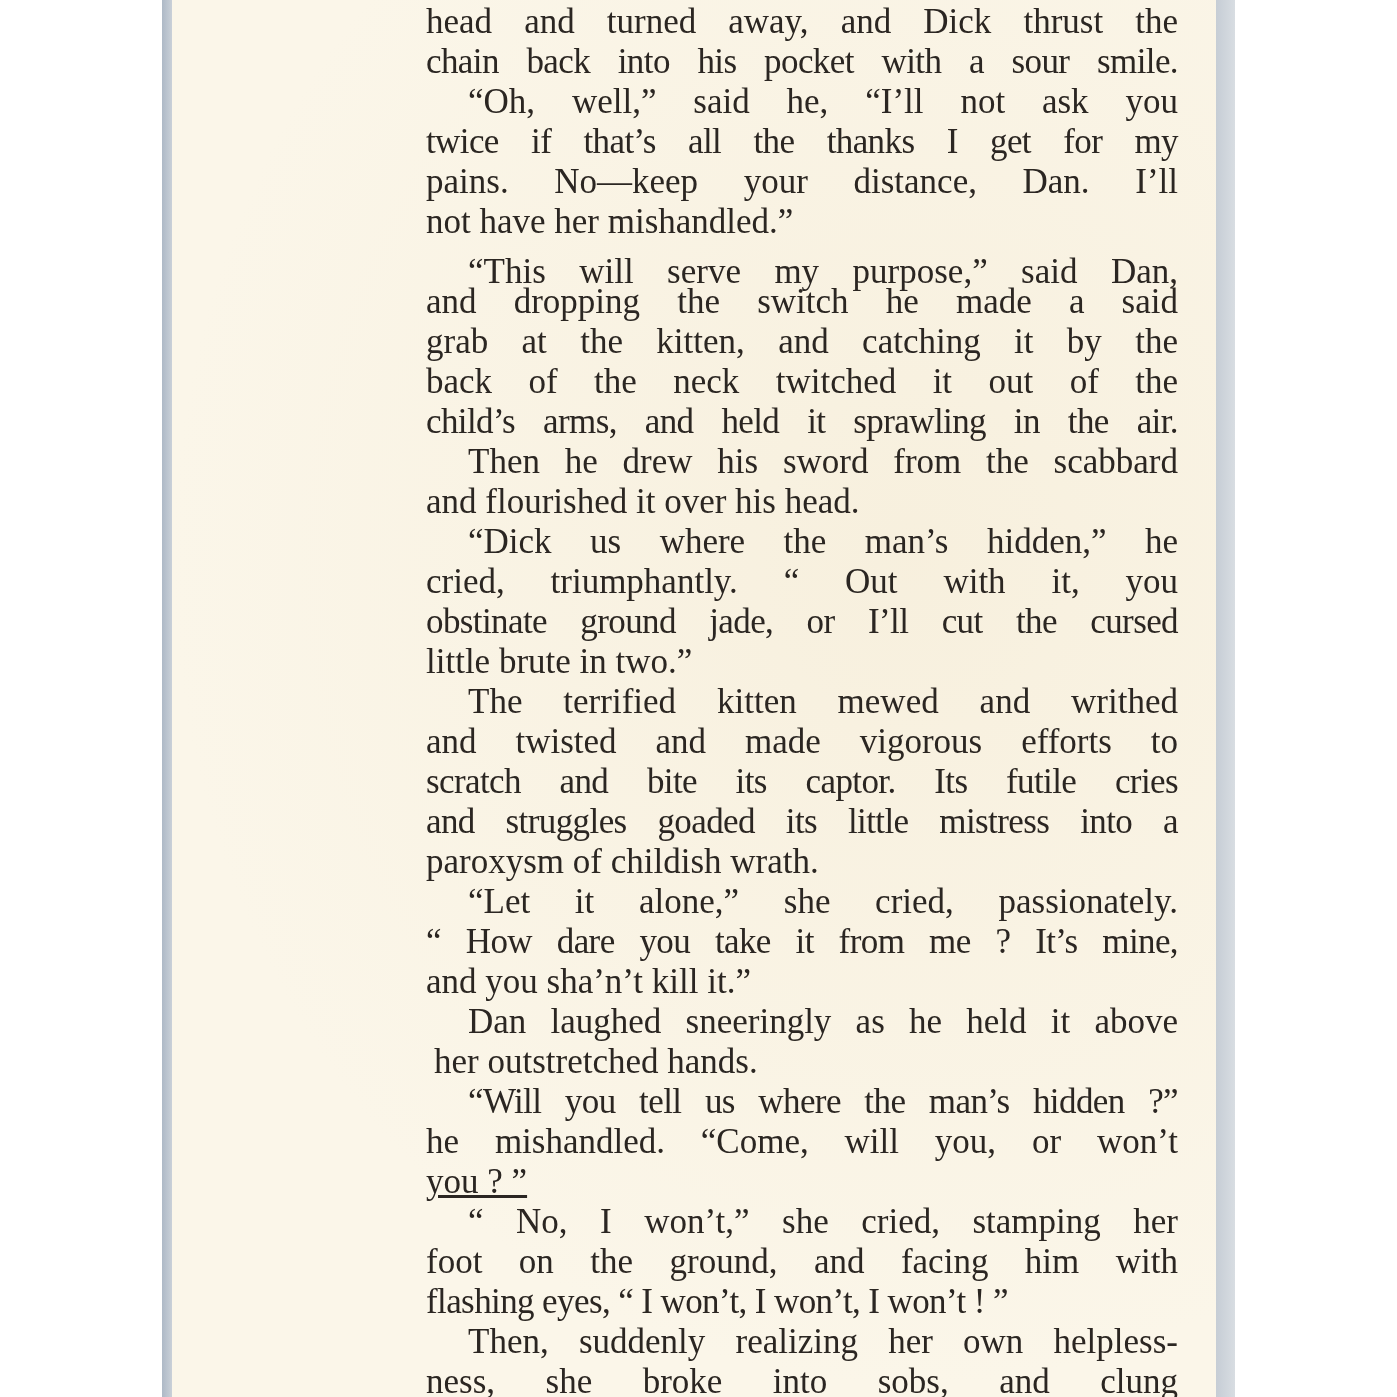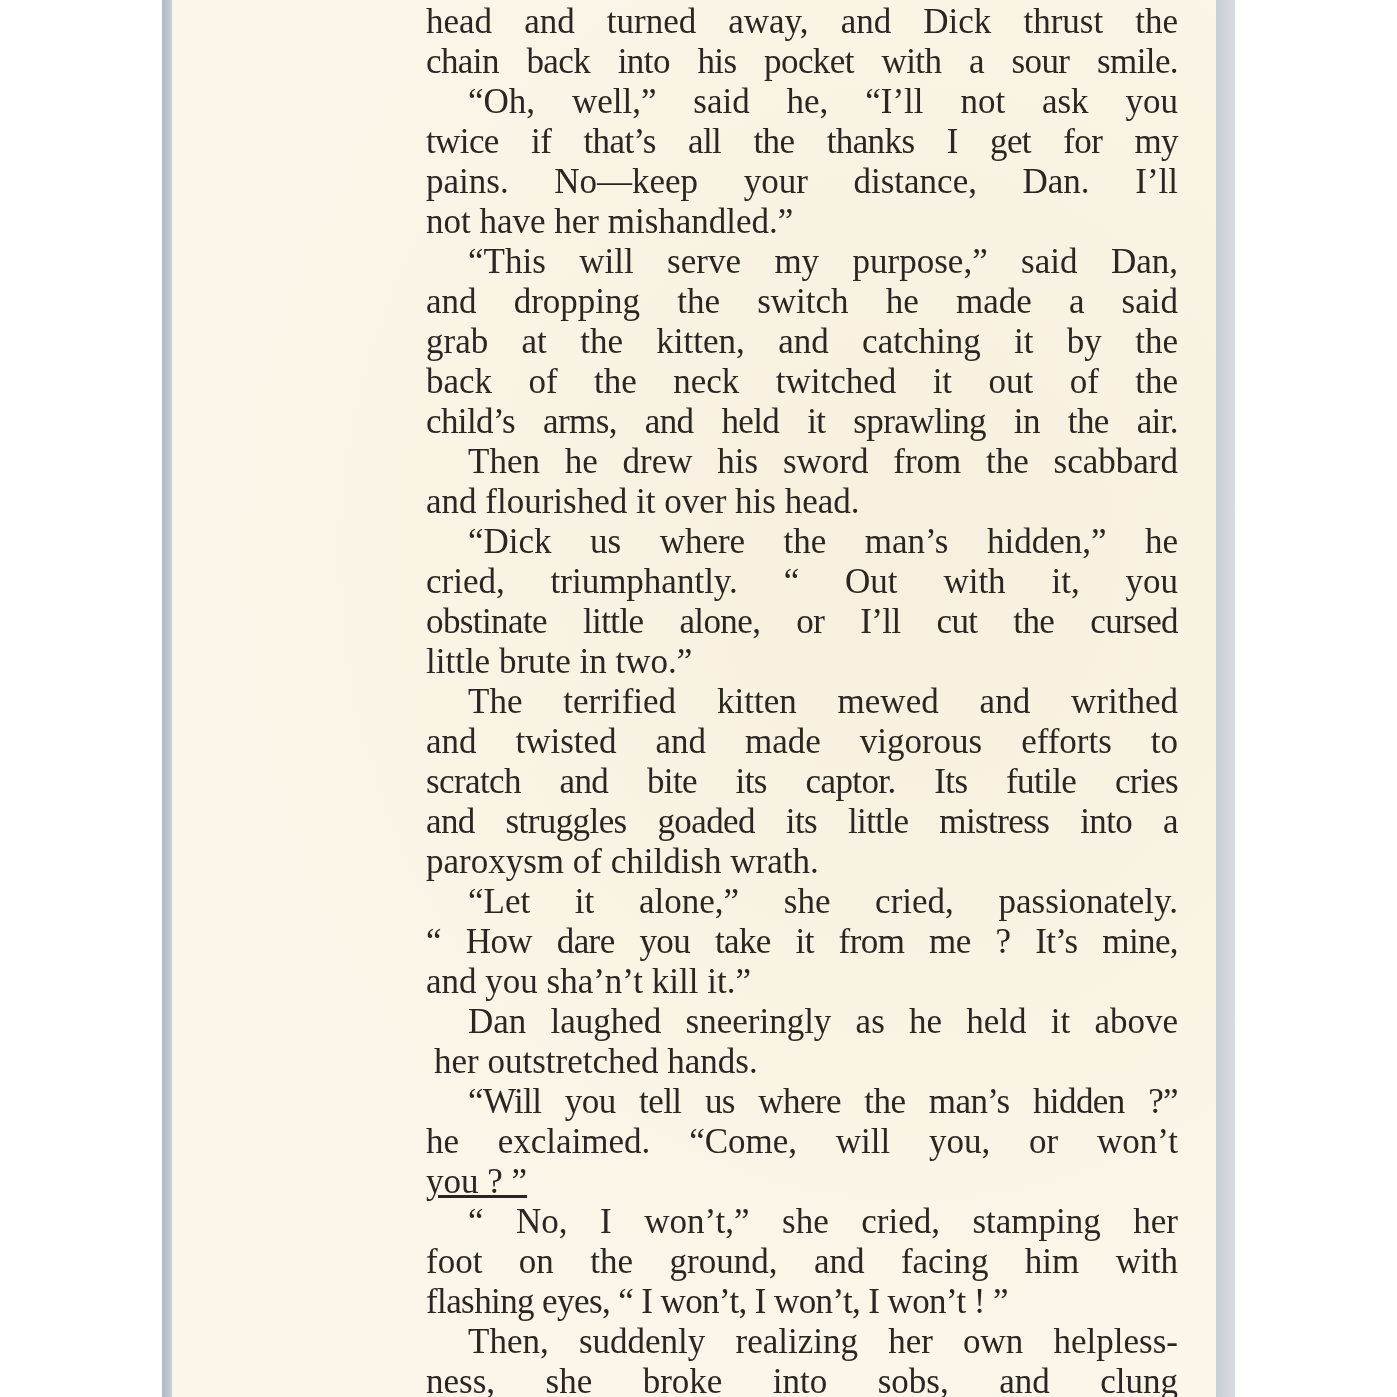--- a/index.html
+++ b/index.html
@@ -43,42 +43,42 @@
 <div class="edge-right"></div>
 
 <div class="col col-left" id="col-left"></div>
 <div class="col col-right" id="col-right">
     <div class="line" style="top: 2px;">head and turned away, and Dick thrust the</div>
     <div class="line condensed" style="top: 42px;">chain back into his pocket with a sour smile.</div>
     <div class="line indent" style="top: 82px;">“Oh, well,” said he, “I’ll not ask you</div>
     <div class="line condensed" style="top: 122px;">twice if that’s all the thanks I get for my</div>
     <div class="line" style="top: 162px;">pains.  No—keep your distance, Dan.  I’ll</div>
     <div class="line last" style="top: 202px;">not have her mishandled.”</div>
-    <div class="line indent" style="top: 242px;">“This will serve my purpose,” said Dan,</div>
+    <div class="line indent" style="top: 252px;">“This will serve my purpose,” said Dan,</div>
     <div class="line" style="top: 282px;">and dropping the switch he made a said</div>
     <div class="line" style="top: 322px;">grab at the kitten, and catching it by the</div>
     <div class="line" style="top: 362px;">back of the neck twitched it out of the</div>
     <div class="line condensed" style="top: 402px;">child’s arms, and held it sprawling in the air.</div>
     <div class="line indent" style="top: 442px;">Then he drew his sword from the scabbard</div>
     <div class="line last" style="top: 482px;">and flourished it over his head.</div>
     <div class="line indent" style="top: 522px;">“Dick us where the man’s hidden,” he</div>
     <div class="line" style="top: 562px;">cried, triumphantly.  “ Out with it, you</div>
-    <div class="line condensed" style="top: 602px;">obstinate little alone, or I’ll cut the cursed</div>
+    <div class="line condensed" style="top: 602px;">obstinate ground jade, or I’ll cut the cursed</div>
     <div class="line last" style="top: 642px;">little brute in two.”</div>
     <div class="line indent" style="top: 682px;">The terrified kitten mewed and writhed</div>
     <div class="line" style="top: 722px;">and twisted and made vigorous efforts to</div>
     <div class="line condensed" style="top: 762px;">scratch and bite its captor.  Its futile cries</div>
     <div class="line condensed" style="top: 802px;">and struggles goaded its little mistress into a</div>
     <div class="line last" style="top: 842px;">paroxysm of childish wrath.</div>
     <div class="line indent" style="top: 882px;">“Let it alone,” she cried, passionately.</div>
     <div class="line condensed" style="top: 922px;">“ How dare you take it from me ?   It’s mine,</div>
     <div class="line last" style="top: 962px;">and you sha’n’t kill it.”</div>
     <div class="line indent" style="top: 1002px;">Dan laughed sneeringly as he held it above</div>
     <div class="line last" style="top: 1042px; margin-left: 8px;">her outstretched hands.</div>
     <div class="line indent condensed" style="top: 1082px;">“Will you tell us where the man’s hidden ?”</div>
-    <div class="line" style="top: 1122px;">he exclaimed.  “Come, will you, or won’t</div>
+    <div class="line" style="top: 1122px;">he mishandled.  “Come, will you, or won’t</div>
     <div class="line last" style="top: 1162px; text-decoration: underline;">you ? ”</div>
     <div class="line indent" style="top: 1202px;">“ No, I won’t,” she cried, stamping her</div>
     <div class="line" style="top: 1242px;">foot on the ground, and facing him with</div>
     <div class="line last condensed" style="top: 1282px;">flashing eyes, “ I won’t, I won’t, I won’t ! ”</div>
     <div class="line indent" style="top: 1322px;">Then, suddenly realizing her own helpless-</div>
     <div class="line" style="top: 1362px;">ness, she broke into sobs, and clung</div>
   </div>
 
 </body></html>

